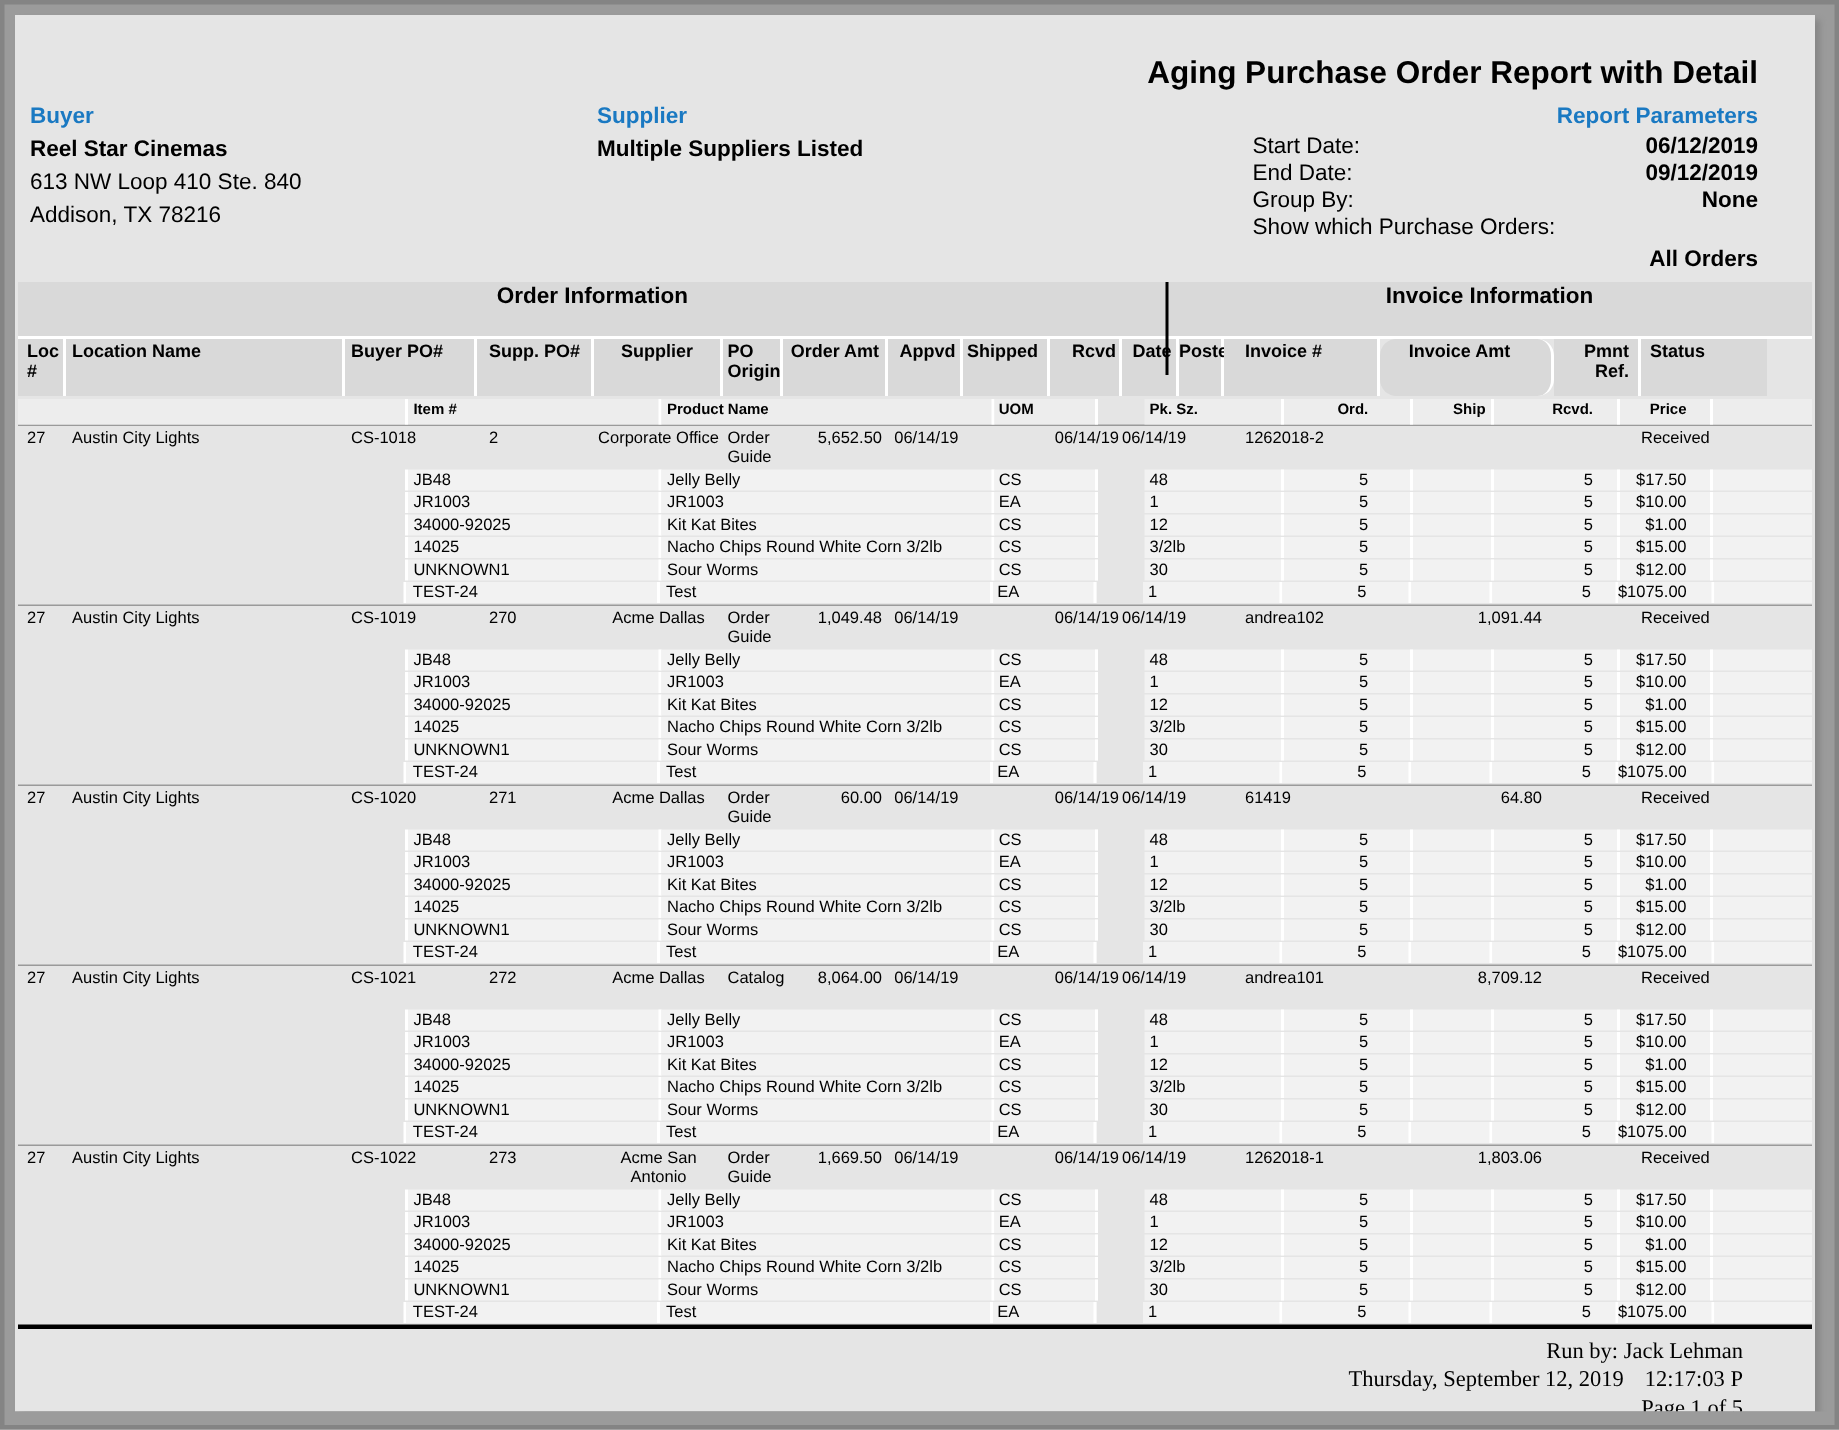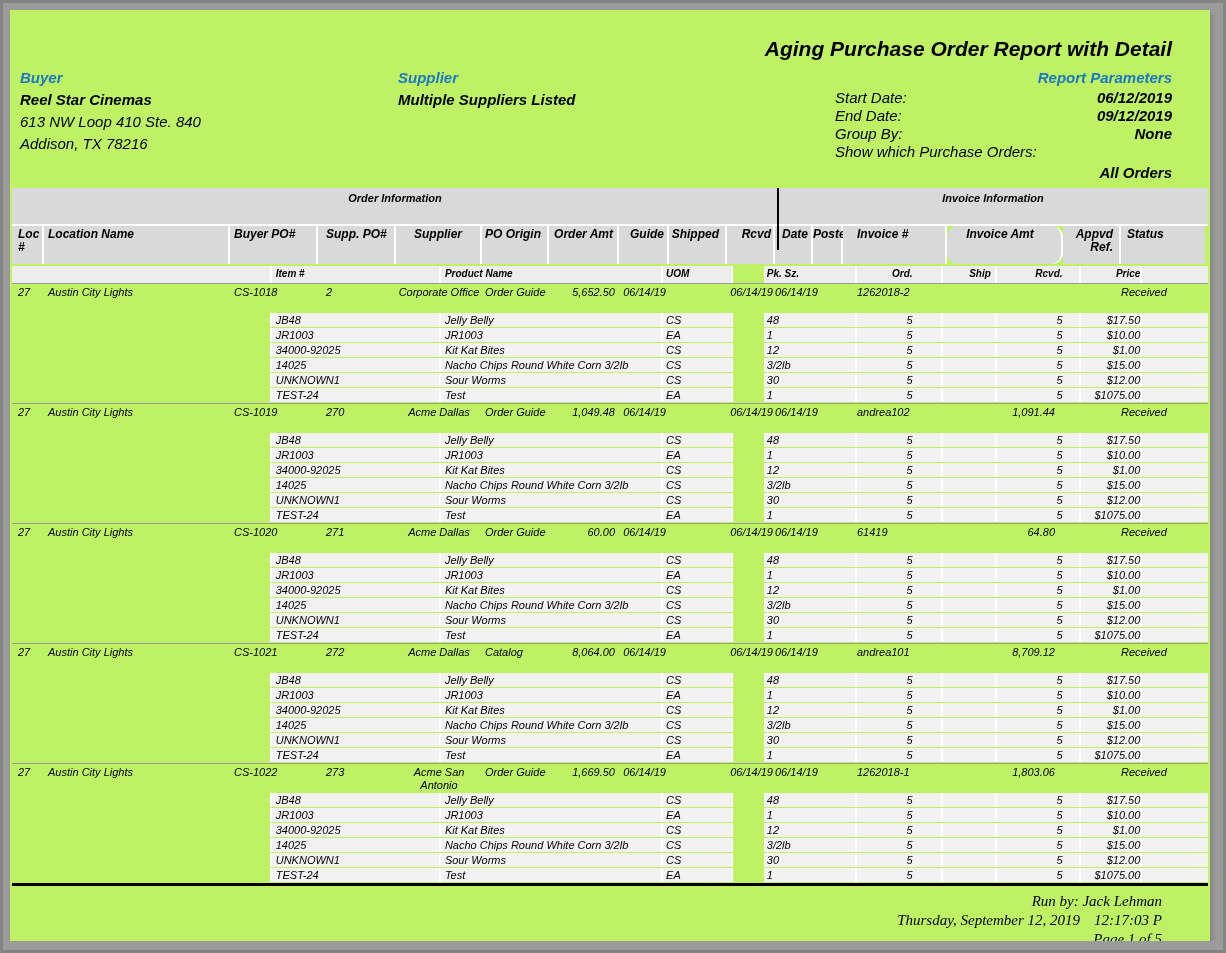--- a/index.html
+++ b/index.html
@@ -1,50 +1,50 @@
 <!DOCTYPE html>
 <html><head>
 <meta charset="utf-8">
 <style>
   html,body{margin:0;padding:0;background:#9b9b9b;font-family:"Liberation Sans",sans-serif;}
   .frame{position:fixed;inset:0;border:3px solid #848484;pointer-events:none;z-index:50;}
-  .page{position:relative;width:1200px;height:931px;margin:10px auto 0 10px;background:#bef264;box-shadow:3px 3px 4px #878787;overflow:hidden;font-style:italic;}
+  .page{position:relative;width:1200px;height:931px;margin:10px auto 0 10px;background:#e5e5e5;box-shadow:3px 3px 4px #878787;overflow:hidden;}
 
   
   .report-title{margin-top:27px;padding-right:38px;text-align:right;font-size:21px;font-weight:bold;color:#000;}
   .top{display:flex;padding:6px 38px 0 10px;}
   .blue{color:#1a79c2;font-weight:bold;}
   .topblock{font-size:15px;line-height:22px;}
   .buyer-block{width:378px;}
   .supplier-block{width:437px;}
   .params-block{flex:1;line-height:18px;}
   .bold{font-weight:bold;}
   .param-row{display:flex;justify-content:space-between;line-height:18px;}
   .param-row .pv{font-weight:bold;}
   .show-value{text-align:right;font-weight:bold;margin-top:3px;}
 
   
   .tbl{margin:6px 2px 0 2px;width:1196px;position:relative;}
   .band{display:flex;}
-  .band > div{background:#d9d9d9;font-size:11px;font-weight:bold;text-align:center;height:36px;line-height:20px;box-sizing:border-box;}
+  .band > div{background:#d9d9d9;font-size:15px;font-weight:bold;text-align:center;height:36px;line-height:20px;box-sizing:border-box;}
   .band-order{width:766px;}
   .band-invoice{width:430px;}
   .gap{height:2px;background:#fff;}
   .hrow{display:flex;}
   .hrow > div{background:#d9d9d9;box-sizing:border-box;height:38px;font-size:12px;font-weight:bold;line-height:13px;padding-top:2px;border-right:2px solid #fff;}
   .hrow > div:last-child{border-right:none;}
   .divider{position:absolute;left:765px;top:0;width:2px;height:62px;background:#000;}
 
   
   .w-loc{width:32px;padding-left:6px;}
   .w-locname{width:186px;padding-left:4px;}
   .w-buyerpo{width:88px;padding-left:4px;}
   .w-supppo{width:78px;padding-left:8px;}
   .w-supplier{width:86px;text-align:center;}
-  .w-origin{width:67px;padding-left:3px;}
+  .w-origin{width:40px;padding-left:3px;}
   .w-orderamt{width:70px;text-align:right;padding-right:4px;}
   .w-appvd{width:50px;text-align:right;padding-right:3px;}
   .w-shipped{width:58px;text-align:right;padding-right:6px;}
   .w-rcvd{width:48px;text-align:right;padding-right:2px;}
   .w-date{width:38px;text-align:right;padding-right:3px;}
   .w-posted{width:30px;text-align:right;padding-right:2px;}
   .w-invno{width:104px;padding-left:14px;}
   .w-invamt{width:116px;text-align:right;padding-right:8px;border-radius:11px;}
   .w-pmnt{width:58px;text-align:right;padding-right:6px;}
   .w-status{width:84px;}
@@ -53,21 +53,21 @@
 
   
   .d-indent{width:269px;}
   .d-item{width:175px;padding-left:4px;}
   .d-product{width:230px;padding-left:4px;}
   .d-uom{width:72px;padding-left:3px;}
   .d-pksz{width:96px;padding-left:3px;margin-left:31px;}
   .d-ord{width:88px;text-align:right;padding-right:28px;}
   .d-ship{width:56px;text-align:right;padding-right:4px;}
   .d-rcvd{width:86px;text-align:right;padding-right:16px;}
-  .d-price{width:64px;text-align:right;padding-right:0;}
+  .d-price{width:64px;text-align:right;padding-right:16px;}
   .d-tail{width:68px;}
 
   .shrow{display:flex;margin-top:2px;}
   .shrow > div{background:#ededed;box-sizing:border-box;height:17px;font-size:10px;font-weight:bold;line-height:16px;border-right:2px solid #fff;}
   .shrow > div:last-child{border-right:none;}
 
   .group{border-top:1px solid #9a9a9a;}
   .orow{display:flex;padding-top:2px;min-height:27px;}
   .orow > div{box-sizing:border-box;font-size:11px;line-height:13px;}
   .supppo-big{font-size:13px;}
@@ -133,28 +133,28 @@
     <div class="gap"></div>
 
     <div class="hrow">
       <div class="w-loc">Loc #</div>
       <div class="w-locname">Location Name</div>
       <div class="w-buyerpo">Buyer PO#</div>
       <div class="w-supppo">Supp. PO#</div>
       <div class="w-supplier">Supplier</div>
       <div class="w-origin">PO Origin</div>
       <div class="w-orderamt">Order Amt</div>
-      <div class="w-appvd">Guide</div>
+      <div class="w-appvd">Appvd</div>
       <div class="w-shipped">Shipped</div>
       <div class="w-rcvd">Rcvd</div>
       <div class="w-date">Date</div>
       <div class="w-posted">Posted</div>
       <div class="w-invno">Invoice #</div>
       <div class="w-invamt">Invoice Amt</div>
-      <div class="w-pmnt">Appvd Ref.</div>
+      <div class="w-pmnt">Pmnt Ref.</div>
       <div class="w-status">Status</div>
     </div>
 
     <div class="shrow">
       <div class="d-indent"></div>
       <div class="d-item">Item #</div>
       <div class="d-product">Product Name</div>
       <div class="d-uom">UOM</div>
       <div class="d-pksz">Pk. Sz.</div>
       <div class="d-ord">Ord.</div>

